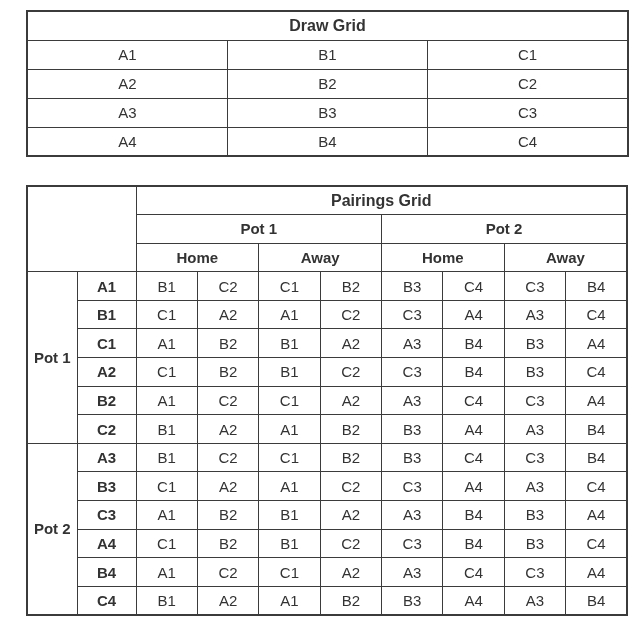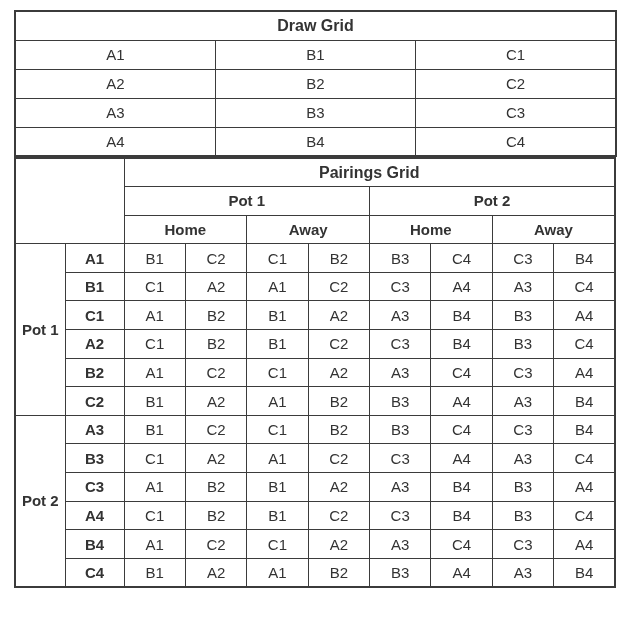--- a/index.html
+++ b/index.html
@@ -8,33 +8,34 @@
     background: #ffffff;
   }
   body {
     width: 641px;
     height: 626px;
     font-family: "Liberation Sans", "DejaVu Sans", sans-serif;
     color: #333333;
     overflow: hidden;
   }
   .page {
-    padding: 10px 0 0 14px;
+    padding: 10px 0 0 26px;
   }
   table {
     border-collapse: collapse;
     table-layout: fixed;
     background: #ffffff;
   }
   table.draw {
     width: 603px;
     border: 2px solid #3b3b3b;
   }
   table.pairings {
     width: 602px;
+    margin-top: 28px;
     border: 2px solid #3b3b3b;
   }
   th, td {
     border: 1.5px solid #3b3b3b;
     text-align: center;
     vertical-align: middle;
     font-size: 15px;
     font-weight: 400;
     padding: 0;
     overflow: hidden;

